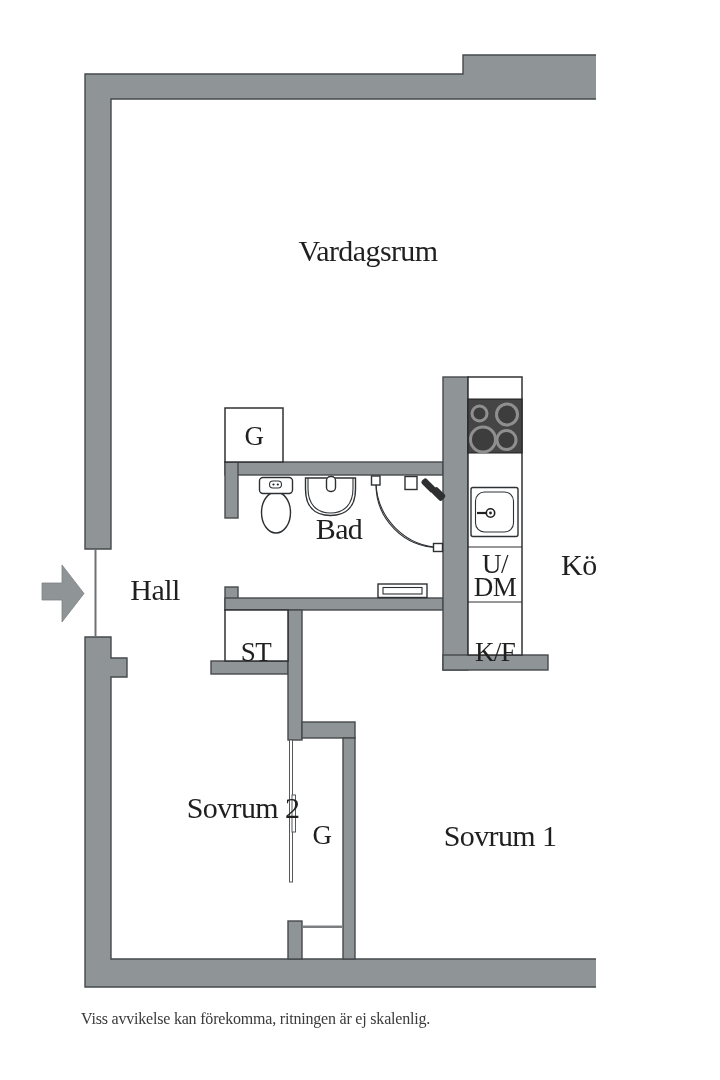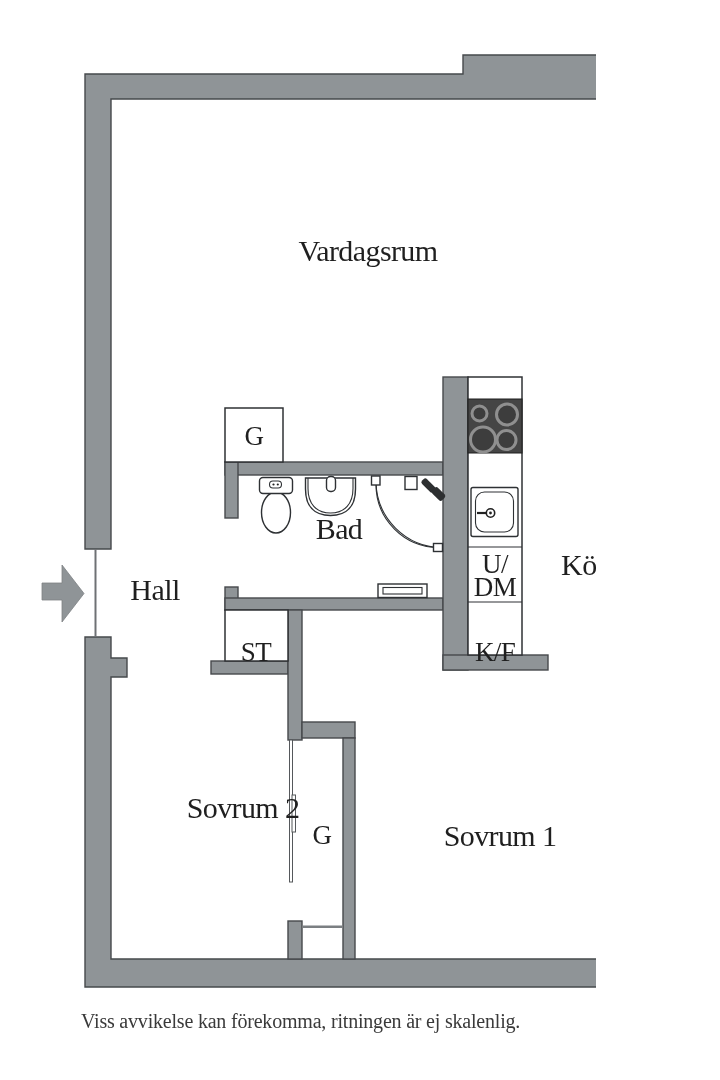--- a/index.html
+++ b/index.html
@@ -20,21 +20,21 @@
   .thin{fill:#fff;stroke:#55585B;stroke-width:1;}
   .label{
     position:absolute;transform:translate(-50%,-50%);
     color:var(--text);letter-spacing:-0.6px;white-space:nowrap;
   }
   .room{font-size:30px;}
   .small{font-size:27px;}
   .udm{text-align:center;line-height:22.5px;}
   .caption{
     position:absolute;left:81px;top:1010px;
-    font-size:20px;color:var(--caption-text);letter-spacing:-0.2px;
+    font-size:16px;color:var(--caption-text);letter-spacing:-0.2px;
   }
 </style>
 </head>
 <body>
 
 <div class="stage">
 
   <svg class="plan-svg" width="720" height="1080" viewBox="0 0 720 1080">
 
     <path class="wall" d="M85,74 H463 V55 H676 V987 H85 V637 H111 V658 H127 V677 H111 V959 H648 V670 H623 V655 H648 V405 H624 V392 H648 V99 H111 V549 H85 Z"></path>

